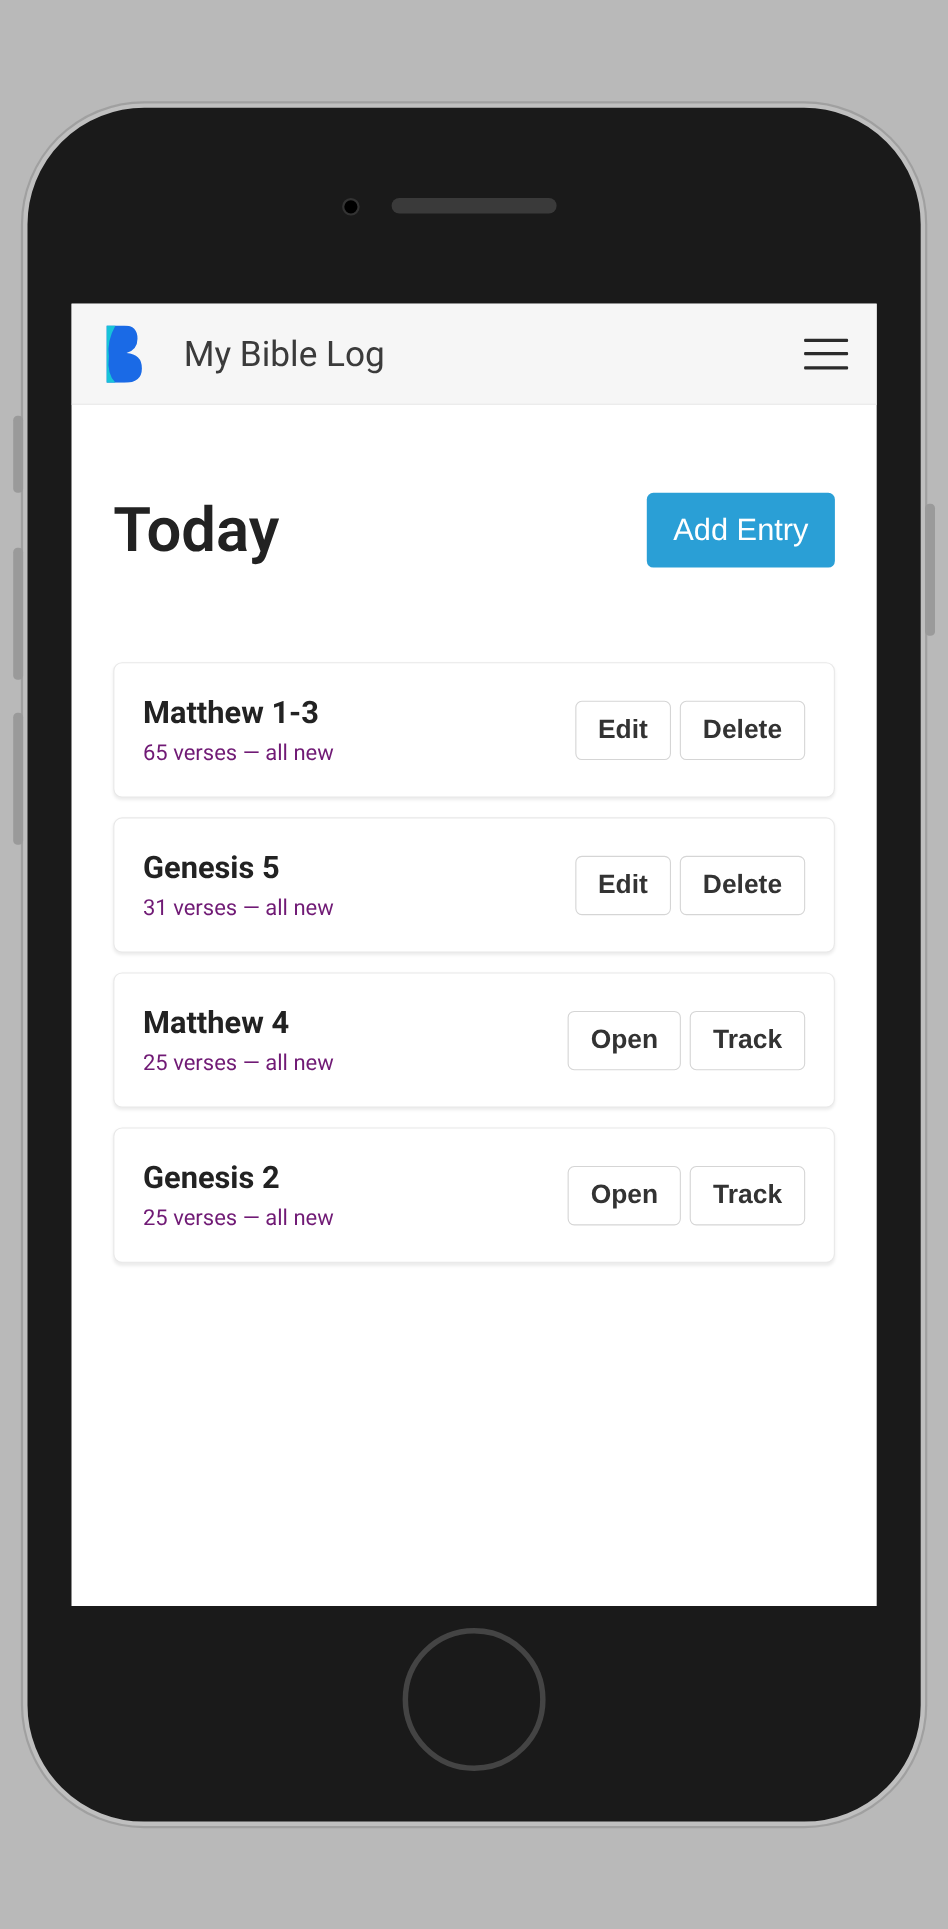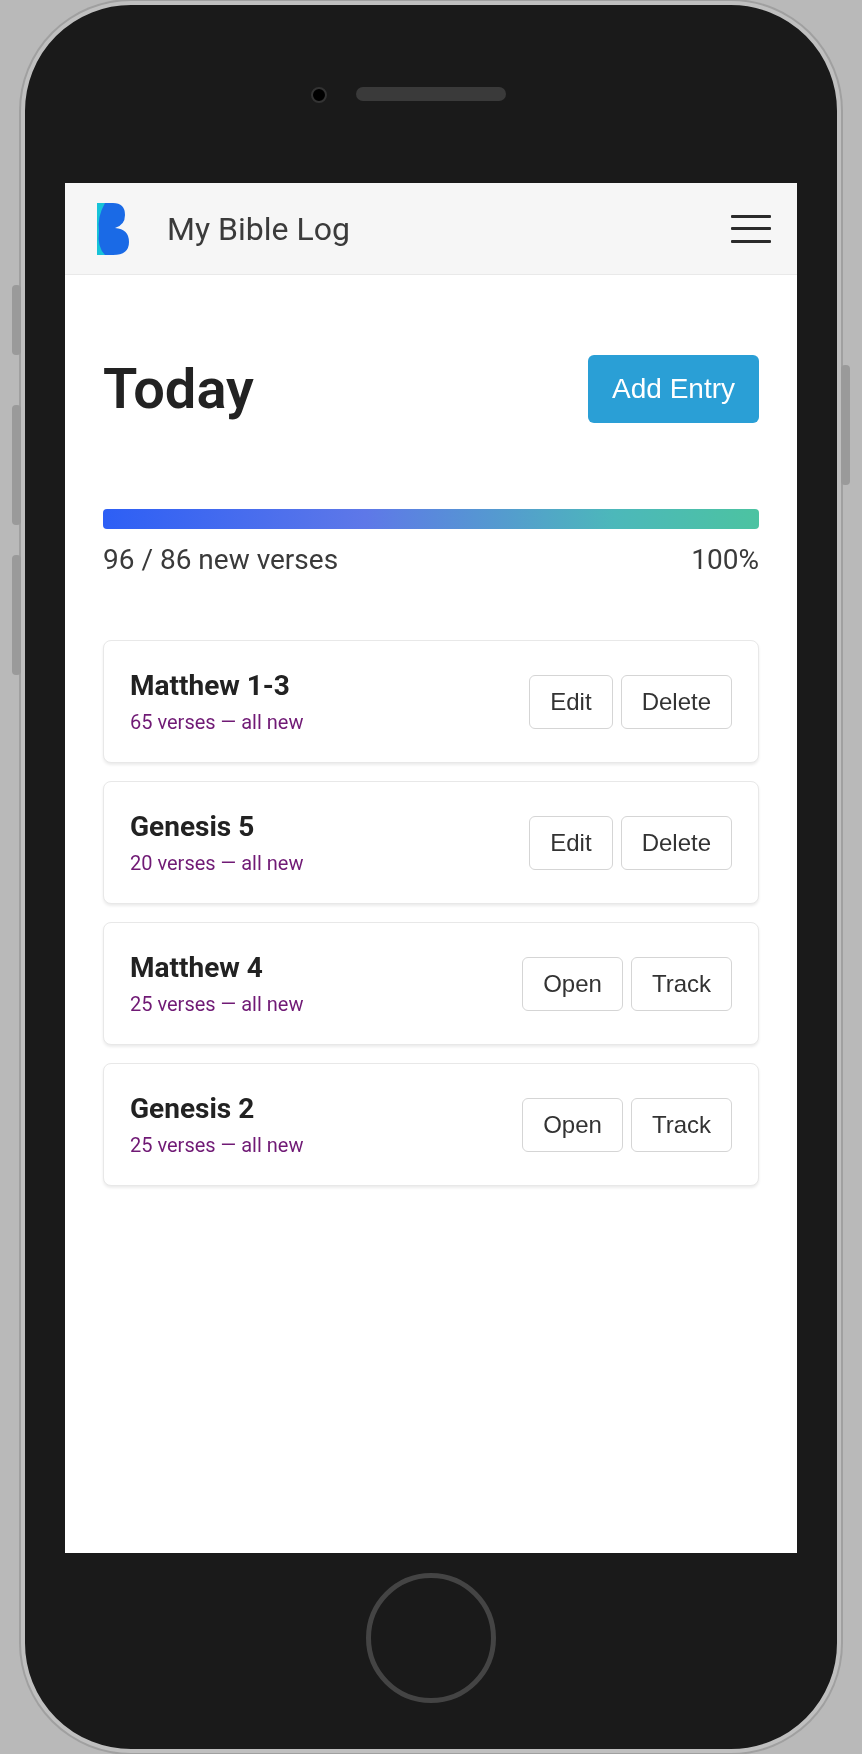--- a/index.html
+++ b/index.html
@@ -8,21 +8,21 @@
     font-family: -apple-system, "Segoe UI", Roboto, Helvetica, Arial, sans-serif;
     background: #b9b9b9;
     display: flex;
     align-items: center;
     justify-content: center;
   }
 
   
   .phone {
     width: 820px;
-    height: 1752px;
+    height: 1566px;
     background: #1a1a1a;
     border-radius: 110px;
     border: 4px solid #bfbfbf;
     position: relative;
     box-shadow: 0 0 0 2px #a0a0a0;
   }
   .phone::before {
     content: "";
     position: absolute;
     top: 0; right: -13px;
@@ -174,20 +174,21 @@
     color: #701a75;
   }
   .btn-outline {
     background: #fff;
     border: 1px solid #d5d5d5;
     color: #333;
     font-size: 24px;
     padding: 12px 20px;
     border-radius: 6px;
     cursor: pointer;
+    font-weight: bold;
   }
 
   .section-title {
     font-size: 34px;
     font-weight: 700;
     color: #222;
     margin: 54px 0 36px 0;
   }
 </style>
 </head>
@@ -218,41 +219,34 @@
       </div>
     </div>
 
     <div class="content">
 
       <div class="page-head">
         <h1 class="page-title">Today</h1>
         <button class="add-btn">Add Entry</button>
       </div>
 
-      <div class="progress-wrap">
-        <div class="progress-bar"></div>
-        <div class="progress-labels">
-          <span>96 / 86 new verses</span>
-          <span>100%</span>
-        </div>
-      </div>
 
       <div class="card">
         <div class="info">
           <div class="title">Matthew 1-3</div>
           <div class="sub">65 verses — all new</div>
         </div>
         <button class="btn-outline">Edit</button>
         <button class="btn-outline">Delete</button>
       </div>
 
       <div class="card">
         <div class="info">
           <div class="title">Genesis 5</div>
-          <div class="sub">20 verses — all new</div>
+          <div class="sub">31 verses — all new</div>
         </div>
         <button class="btn-outline">Edit</button>
         <button class="btn-outline">Delete</button>
       </div>
 
 
       <div class="card">
         <div class="info">
           <div class="title">Matthew 4</div>
           <div class="sub">25 verses — all new</div>

